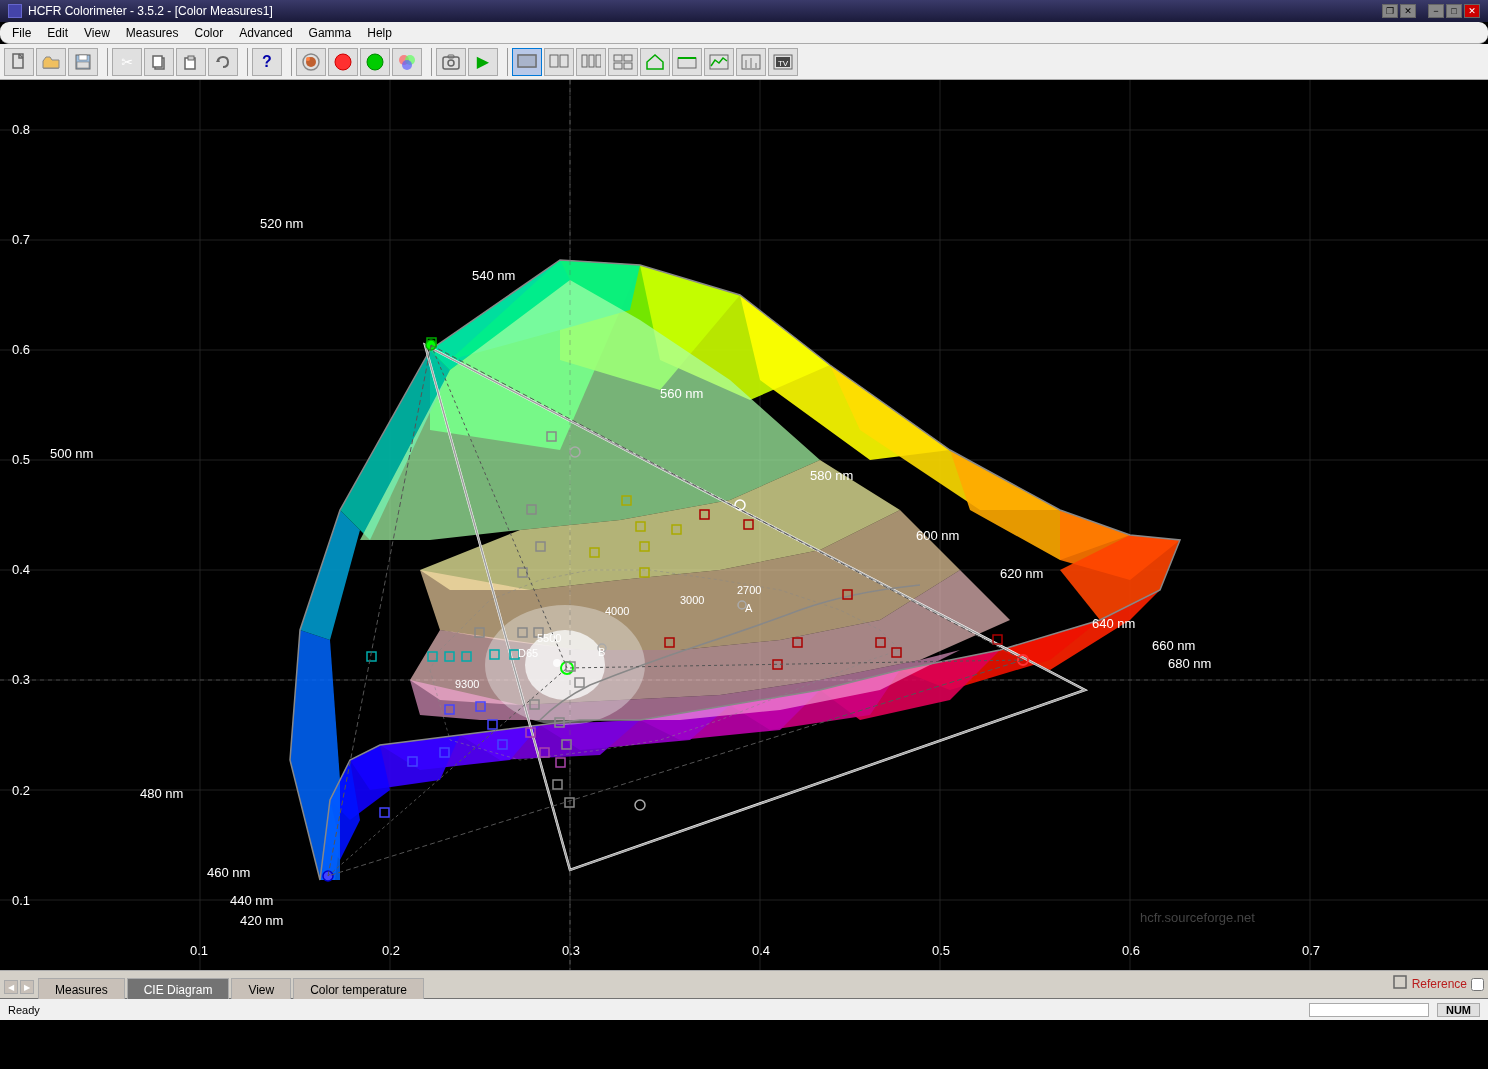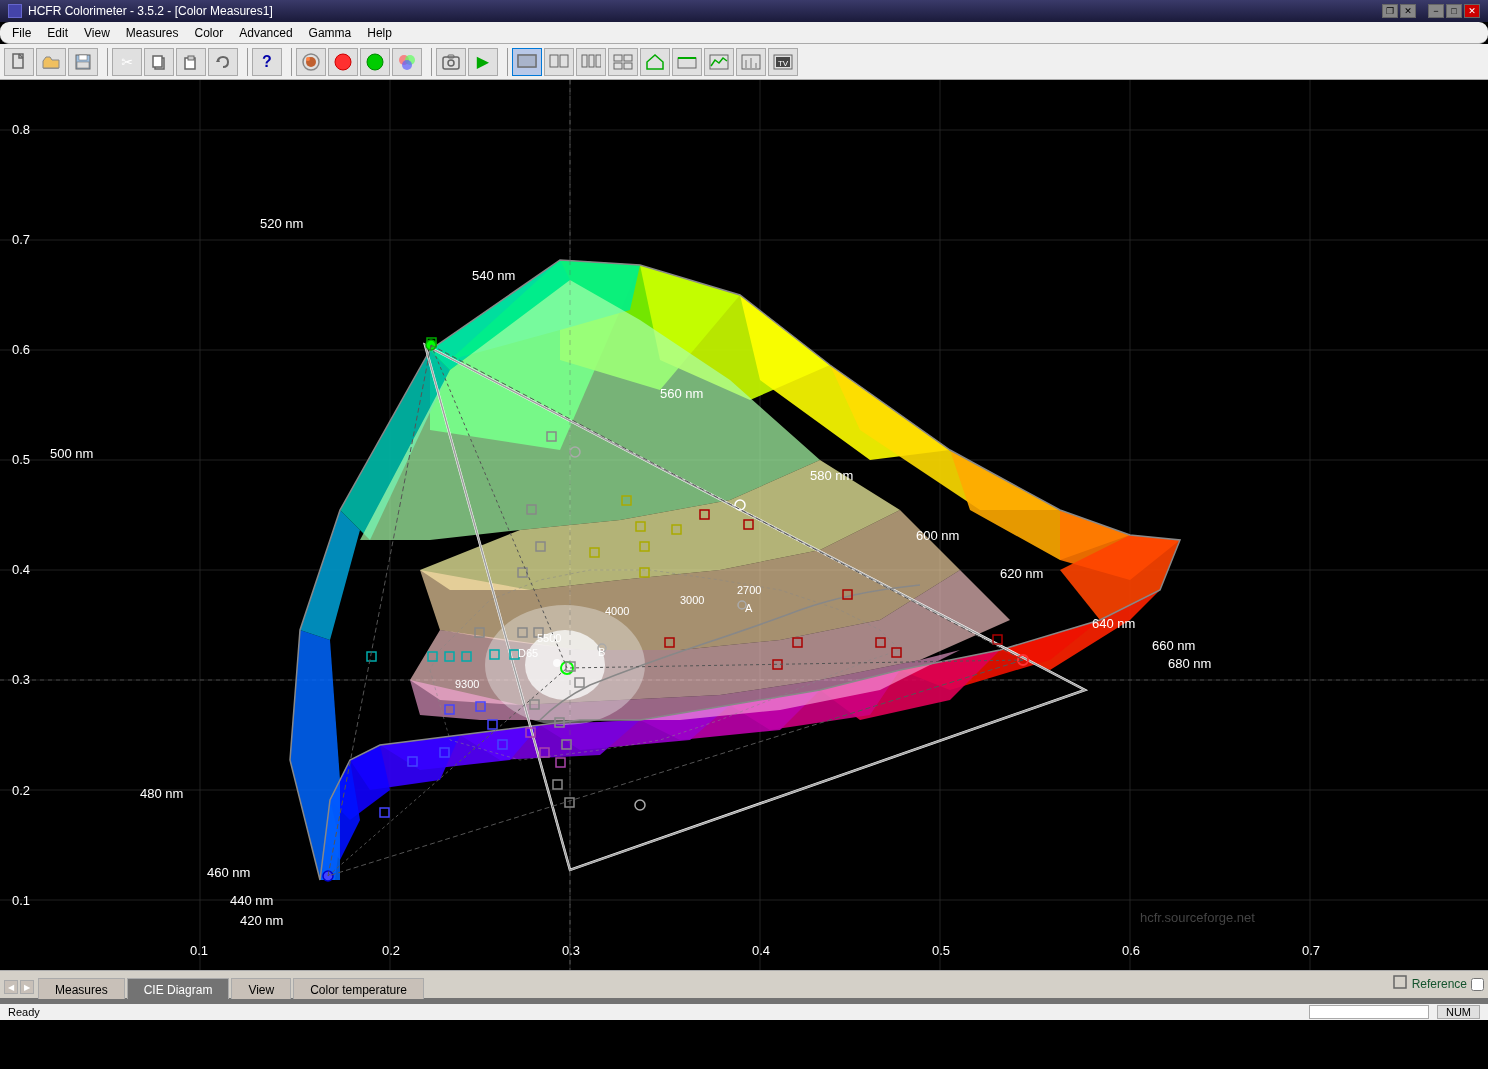--- a/index.html
+++ b/index.html
@@ -82,23 +82,23 @@
     
     #statusbar {
       background: #f0f0f0;
       height: 22px;
       display: flex;
       align-items: center;
       justify-content: space-between;
       padding: 0 8px;
       font-size: 11px;
       color: #000;
-      border-top: 6px solid #737373;
-    }
-    #statusbar-right { display: flex; gap: 8px; align-items: flex-end; }
+      border-top: 1px solid #737373;
+    }
+    #statusbar-right { display: flex; gap: 8px; align-items: flex-end; font-weight: bold; }
     .status-indicator { background: #e0e0e0; border: 1px solid #aaa; padding: 0 8px; font-size: 11px; }
 
     
     #tabbar {
       background: #d4d0c8;
       height: 28px;
       display: flex;
       align-items: flex-end;
       padding: 0 0 0 20px;
       border-top: 1px solid #aaa;
@@ -624,21 +624,21 @@
   <div class="tab active">CIE Diagram</div>
   <div class="tab">View</div>
   <div class="tab">Color temperature</div>
   <div style="flex:1"></div>
   <div class="tab-right">
     <span style="margin-right:4px;">
       <svg width="16" height="16" viewBox="0 0 16 16">
           <rect x="2" y="2" width="12" height="12" fill="none" stroke="#666" stroke-width="1.5"></rect>
         </svg>
     </span>
-    <span style="font-size:12px;color:#14532d;">Reference</span>
+    <span style="font-size:12px;color:#b91c1c;">Reference</span>
     <input type="checkbox" style="margin-left: 4px;">
   </div>
 </div>
 
 <div id="statusbar">
   <span>Ready</span>
   <div id="statusbar-right">
     <div style="width:120px;height:14px;background:#fff;border:1px solid #aaa;"></div>
     <div class="status-indicator">NUM</div>
   </div>

